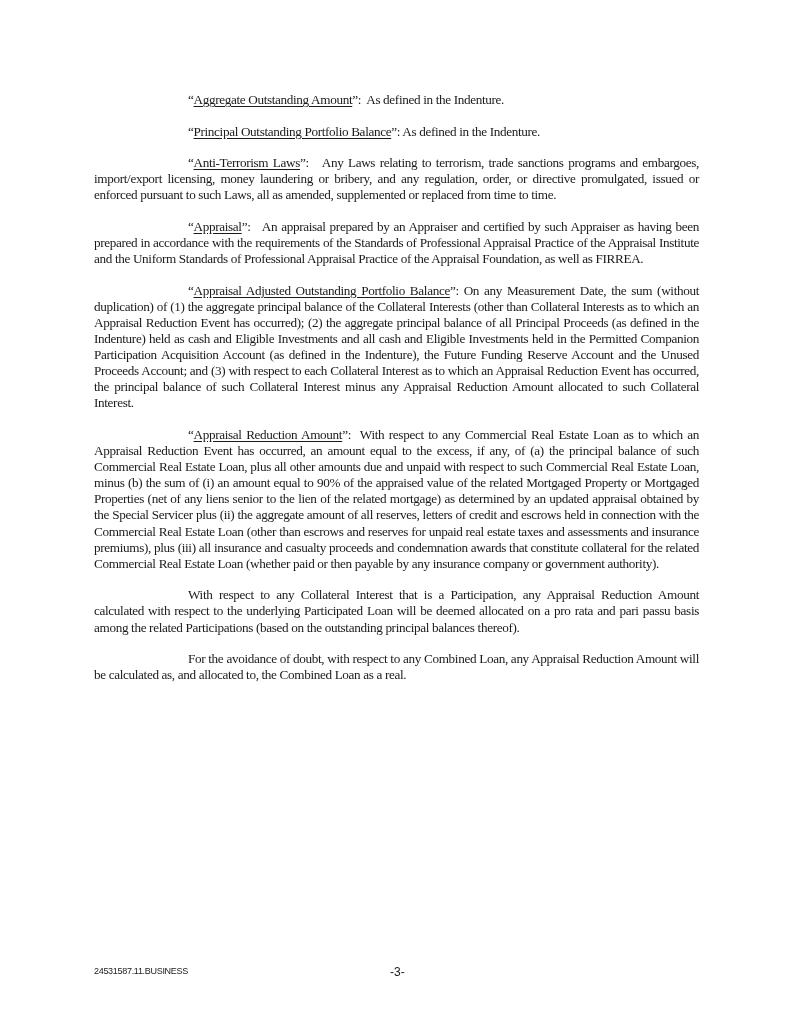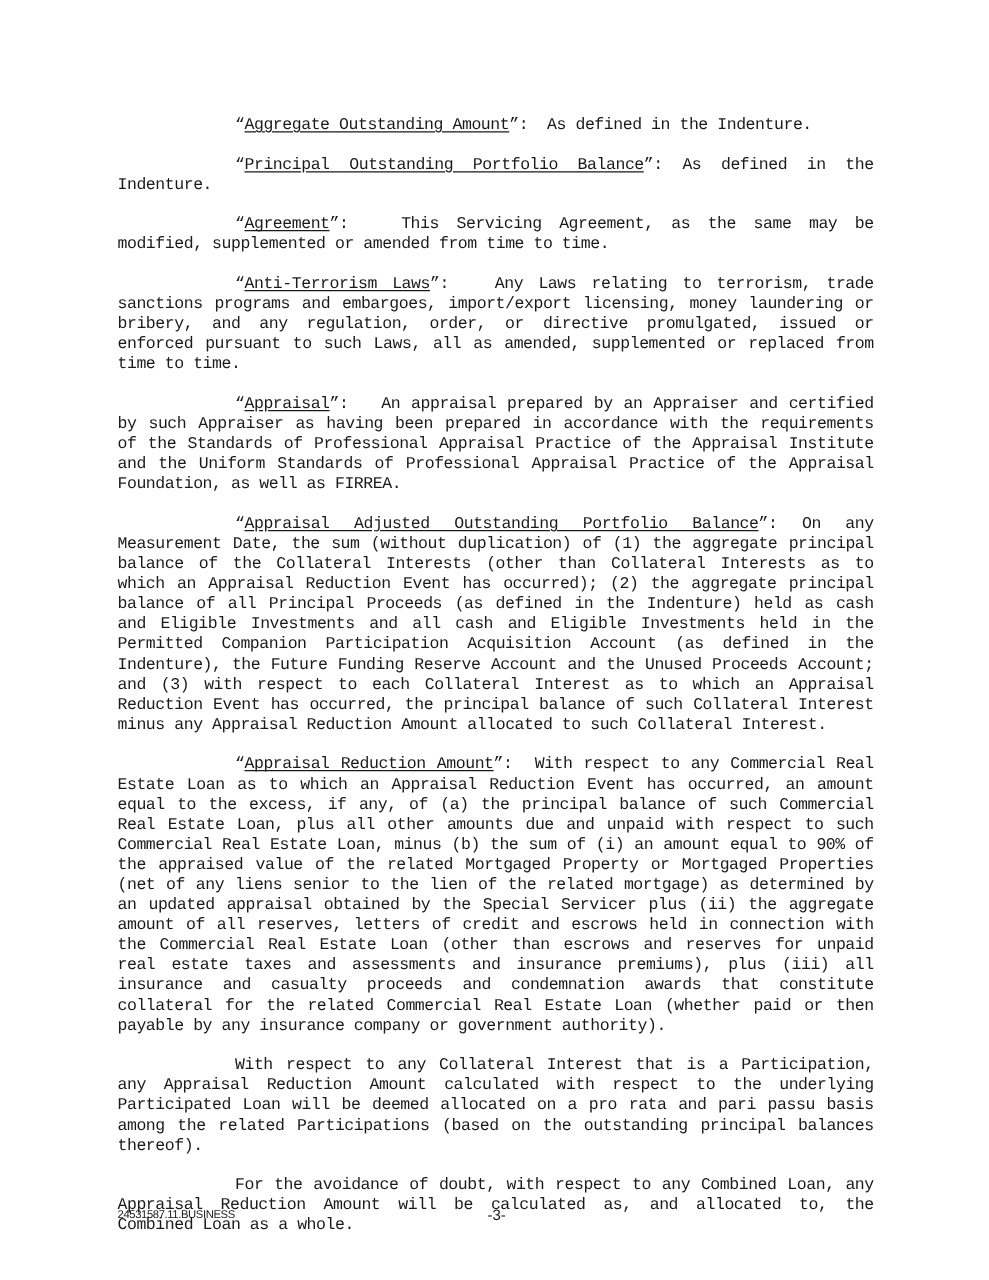--- a/index.html
+++ b/index.html
@@ -1,48 +1,47 @@
 <!DOCTYPE html>
 <html><head>
 <meta charset="utf-8">
 <style>
   html, body { margin: 0; padding: 0; background: #ffffff; }
   body { width: 791px; height: 1024px; position: relative; overflow: hidden; }
   .page {
     position: absolute; left: 94px; top: 92px; width: 605px;
-    font-family: Liberation Mono, monospace;
+    font-family: Liberation Serif, serif;
     font-size: 13.2px; line-height: 16.1px; color: #1a1a1a;
     letter-spacing: -0.35px;
   }
   .para { margin: 0 0 15.5px 0; text-align: justify; text-indent: 94px; }
   .term { text-decoration: underline; text-underline-offset: 2px; }
   .footer { position: absolute; top: 966px; left: 94px; width: 605px; height: 14px;
     font-family: "Liberation Sans", sans-serif; font-size: 9px; color: #1a1a1a; }
   .doc-id { position: absolute; left: 0; top: 0; letter-spacing: -0.3px; text-align: center; }
   .page-num { position: absolute; left: 296px; top: -1px; font-size: 12px; }
 </style>
 </head>
 <body>
 
 <div class="page">
   <p class="para"><span>“</span><span class="term">Aggregate Outstanding Amount</span><span>”</span><span style="white-space:pre">:  </span><span>As defined in the Indenture.</span></p>
 
   <p class="para"><span>“</span><span class="term">Principal Outstanding Portfolio Balance</span><span>”</span><span style="white-space:pre">: </span><span>As defined in the Indenture.</span></p>
 
-  <p class="para"><span>“</span><span class="term">Agreement</span><span>”</span><span style="white-space:pre">:   </span><span>This Servicing Agreement, as the same may be modified, supplemented or amended from time to time.</span></p>
 
   <p class="para"><span>“</span><span class="term">Anti-Terrorism Laws</span><span>”</span><span style="white-space:pre">:   </span><span>Any Laws relating to terrorism, trade sanctions programs and embargoes, import/export licensing, money laundering or bribery, and any regulation, order, or directive promulgated, issued or enforced pursuant to such Laws, all as amended, supplemented or replaced from time to time.</span></p>
 
   <p class="para"><span>“</span><span class="term">Appraisal</span><span>”</span><span style="white-space:pre">:   </span><span>An appraisal prepared by an Appraiser and certified by such Appraiser as having been prepared in accordance with the requirements of the Standards of Professional Appraisal Practice of the Appraisal Institute and the Uniform Standards of Professional Appraisal Practice of the Appraisal Foundation, as well as FIRREA.</span></p>
 
   <p class="para"><span>“</span><span class="term">Appraisal Adjusted Outstanding Portfolio Balance</span><span>”</span><span style="white-space:pre">: </span><span>On any Measurement Date, the sum (without duplication) of (1) the aggregate principal balance of the Collateral Interests (other than Collateral Interests as to which an Appraisal Reduction Event has occurred); (2) the aggregate principal balance of all Principal Proceeds (as defined in the Indenture) held as cash and Eligible Investments and all cash and Eligible Investments held in the Permitted Companion Participation Acquisition Account (as defined in the Indenture), the Future Funding Reserve Account and the Unused Proceeds Account; and (3) with respect to each Collateral Interest as to which an Appraisal Reduction Event has occurred, the principal balance of such Collateral Interest minus any Appraisal Reduction Amount allocated to such Collateral Interest.</span></p>
 
   <p class="para"><span>“</span><span class="term">Appraisal Reduction Amount</span><span>”</span><span style="white-space:pre">:  </span><span>With respect to any Commercial Real Estate Loan as to which an Appraisal Reduction Event has occurred, an amount equal to the excess, if any, of (a) the principal balance of such Commercial Real Estate Loan, plus all other amounts due and unpaid with respect to such Commercial Real Estate Loan, minus (b) the sum of (i) an amount equal to 90% of the appraised value of the related Mortgaged Property or Mortgaged Properties (net of any liens senior to the lien of the related mortgage) as determined by an updated appraisal obtained by the Special Servicer plus (ii) the aggregate amount of all reserves, letters of credit and escrows held in connection with the Commercial Real Estate Loan (other than escrows and reserves for unpaid real estate taxes and assessments and insurance premiums), plus (iii) all insurance and casualty proceeds and condemnation awards that constitute collateral for the related Commercial Real Estate Loan (whether paid or then payable by any insurance company or government authority).</span></p>
 
   <p class="para">With respect to any Collateral Interest that is a Participation, any Appraisal Reduction Amount calculated with respect to the underlying Participated Loan will be deemed allocated on a pro rata and pari passu basis among the related Participations (based on the outstanding principal balances thereof).</p>
 
-  <p class="para">For the avoidance of doubt, with respect to any Combined Loan, any Appraisal Reduction Amount will be calculated as, and allocated to, the Combined Loan as a whole.</p>
+  <p class="para">For the avoidance of doubt, with respect to any Combined Loan, any Appraisal Reduction Amount will be calculated as, and allocated to, the Combined Loan as a real.</p>
 </div>
 
 <div class="footer">
   <span class="doc-id">24531587.11.BUSINESS</span>
   <span class="page-num">-3-</span>
 </div>
 
 </body></html>

